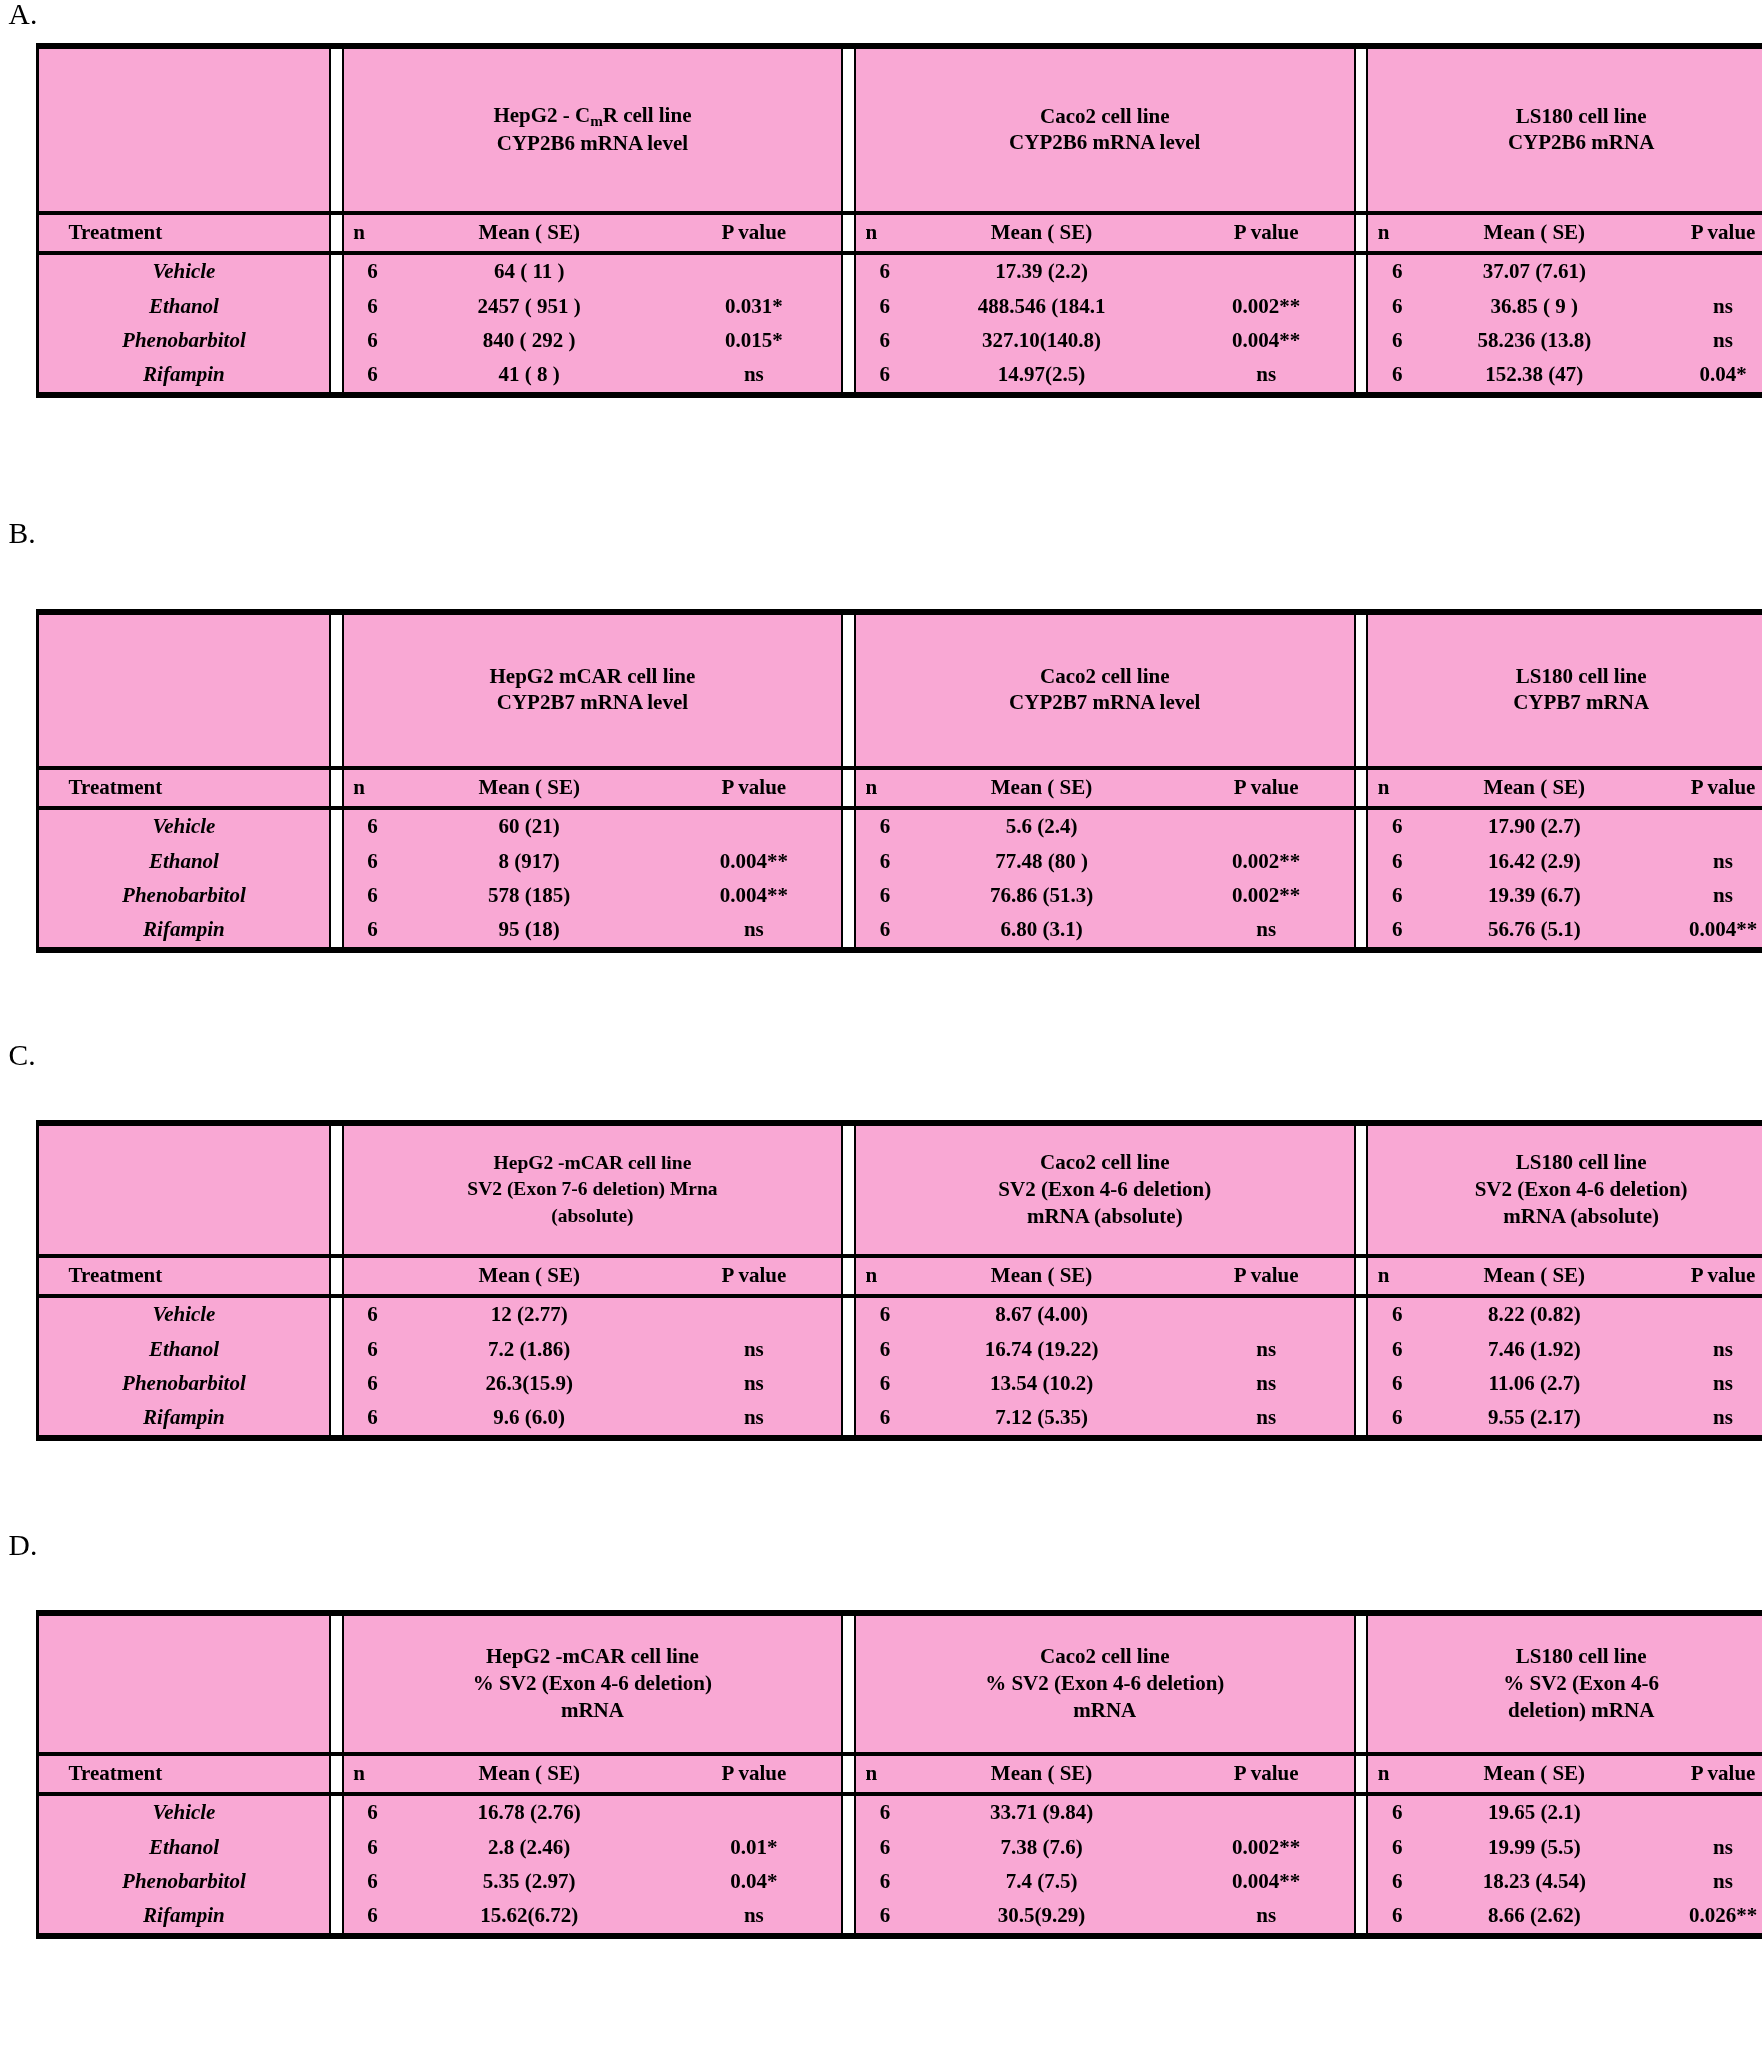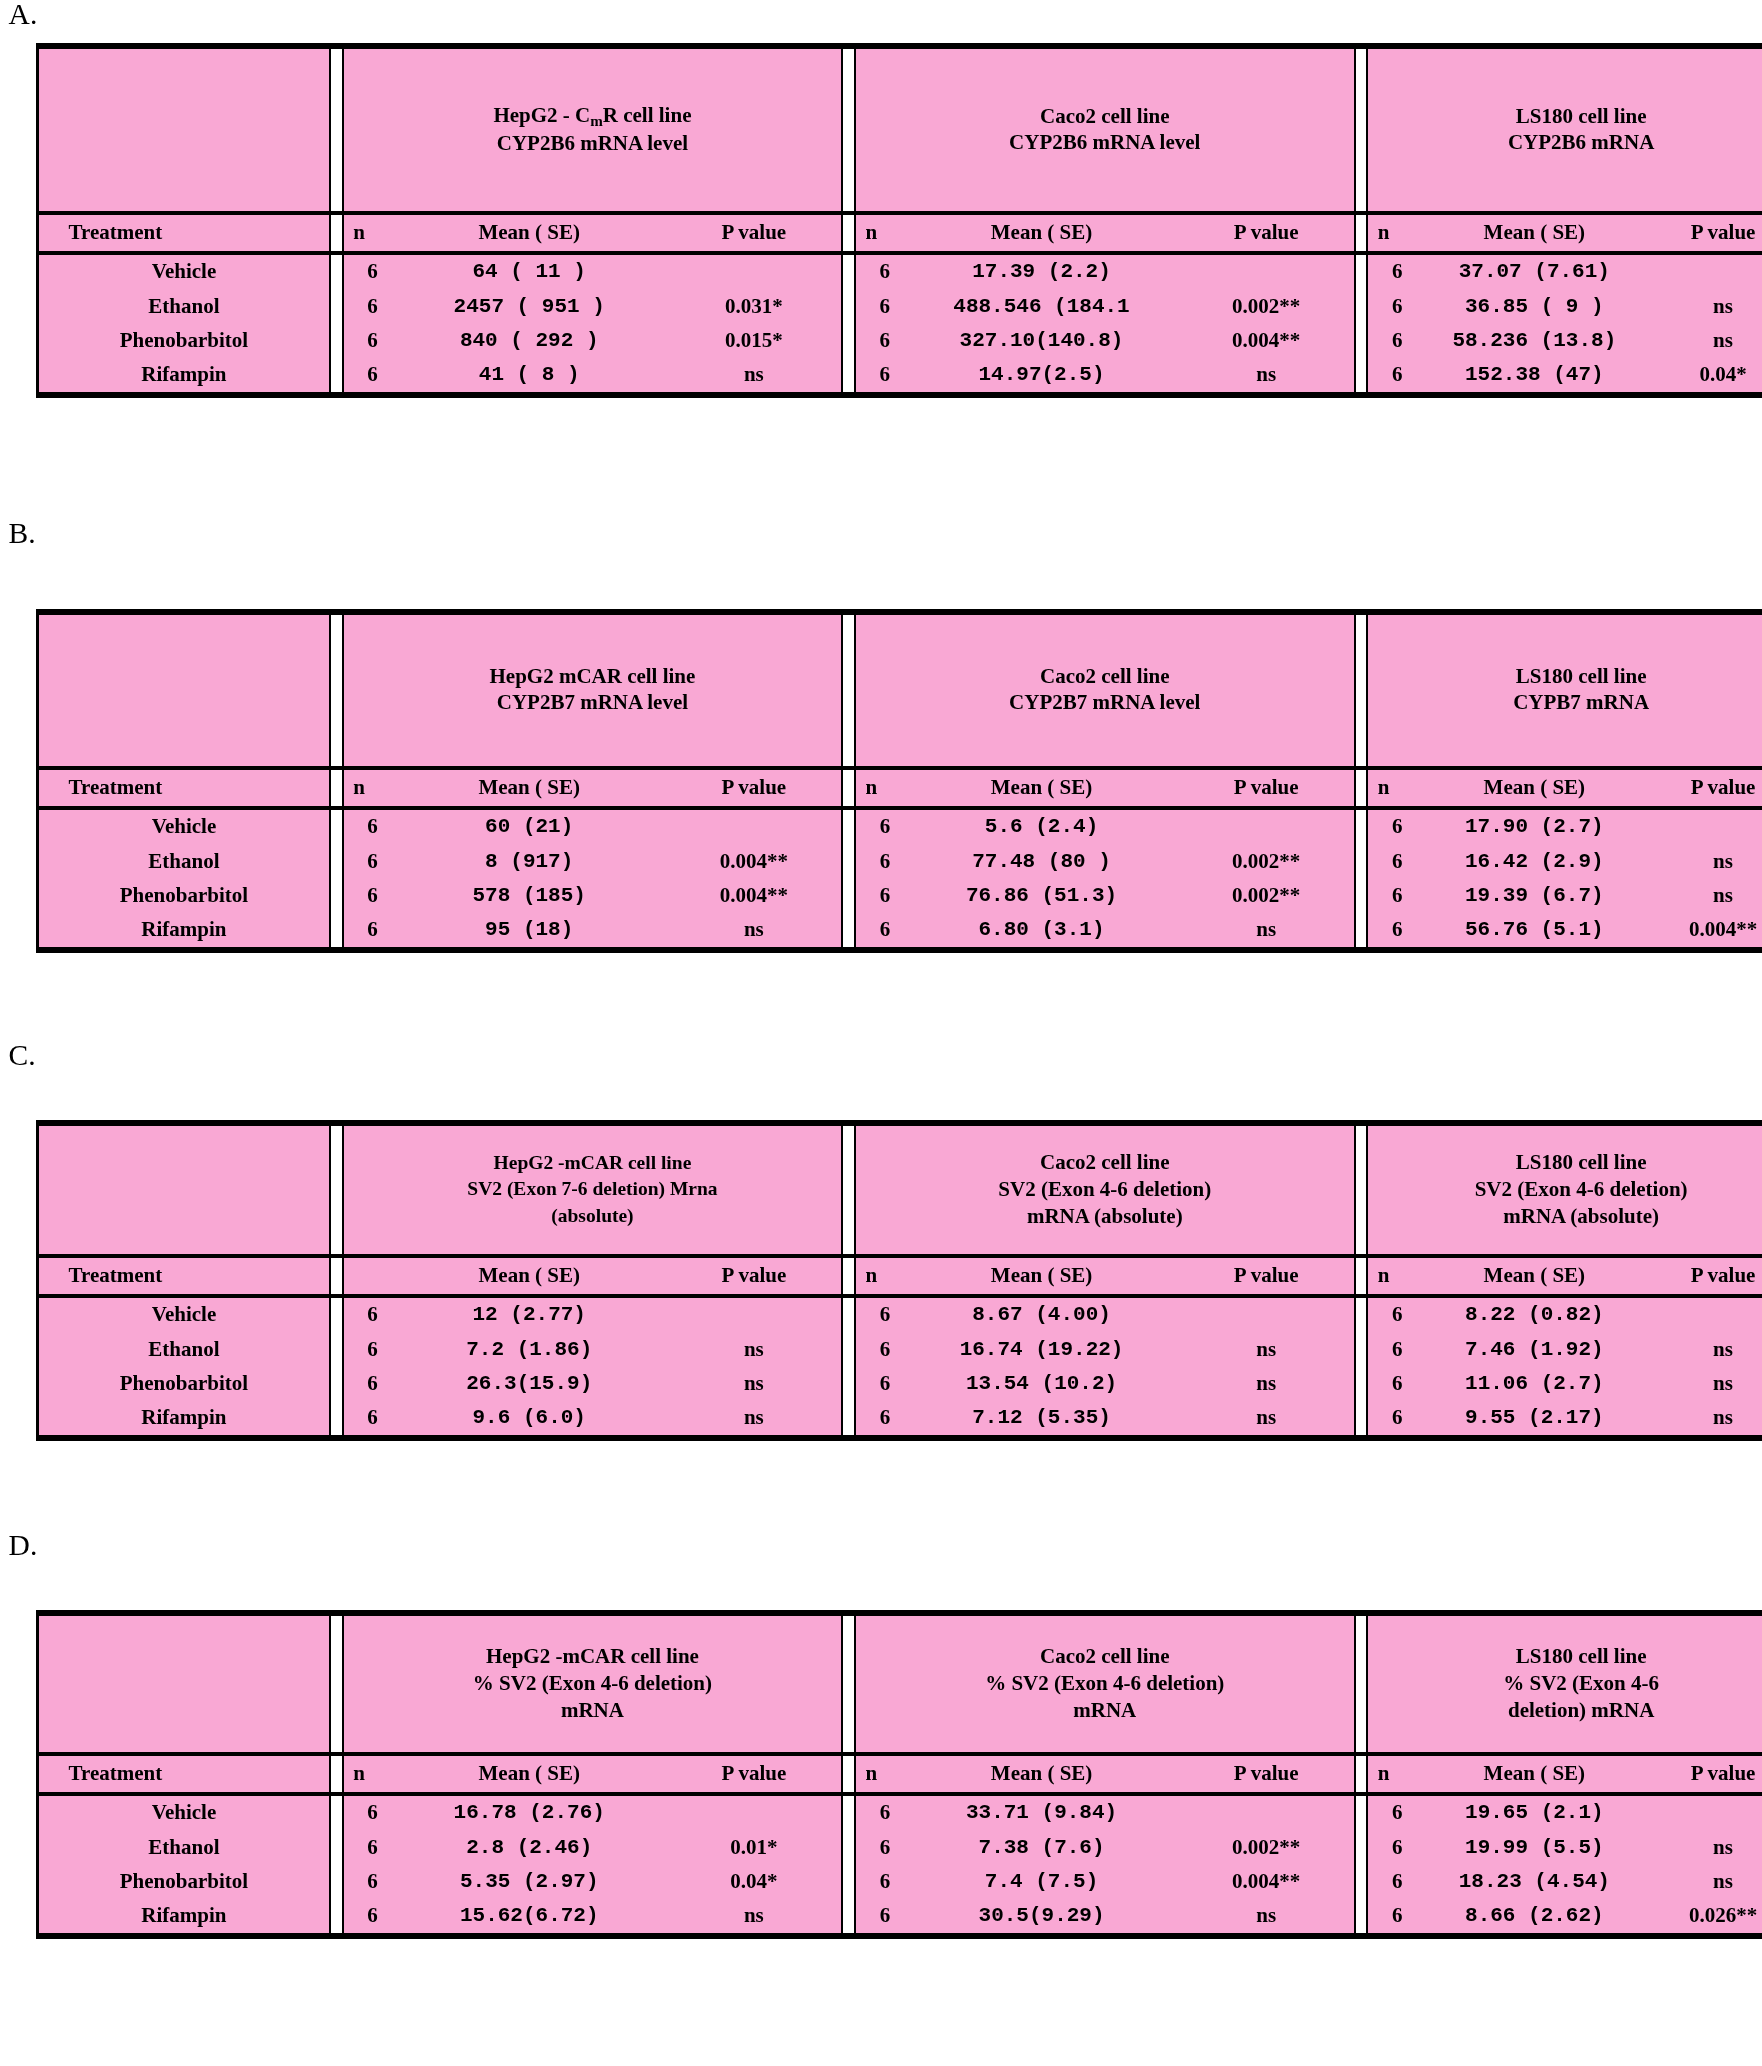--- a/index.html
+++ b/index.html
@@ -105,32 +105,32 @@
     text-align: left;
     padding-left: 29.5px !important;
   }
 
   
   .c-treat {
     text-align: center;
     font-size: 22.4px;
     font-weight: 700;
     padding: 4.3px 0 4.3px 0 !important;
+    font-style: italic;
   }
   .c-n {
     text-align: left;
     font-size: 21px;
     font-weight: 400;
     padding-left: 9.5px !important;
   }
   .c-mean {
     text-align: center;
     font-size: 22px;
     font-weight: 700;
-    font-family: Liberation Mono, monospace;
   }
   .c-p {
     text-align: center;
     font-size: 22px;
     font-weight: 700;
   }
 
   .blank { }
 
   

